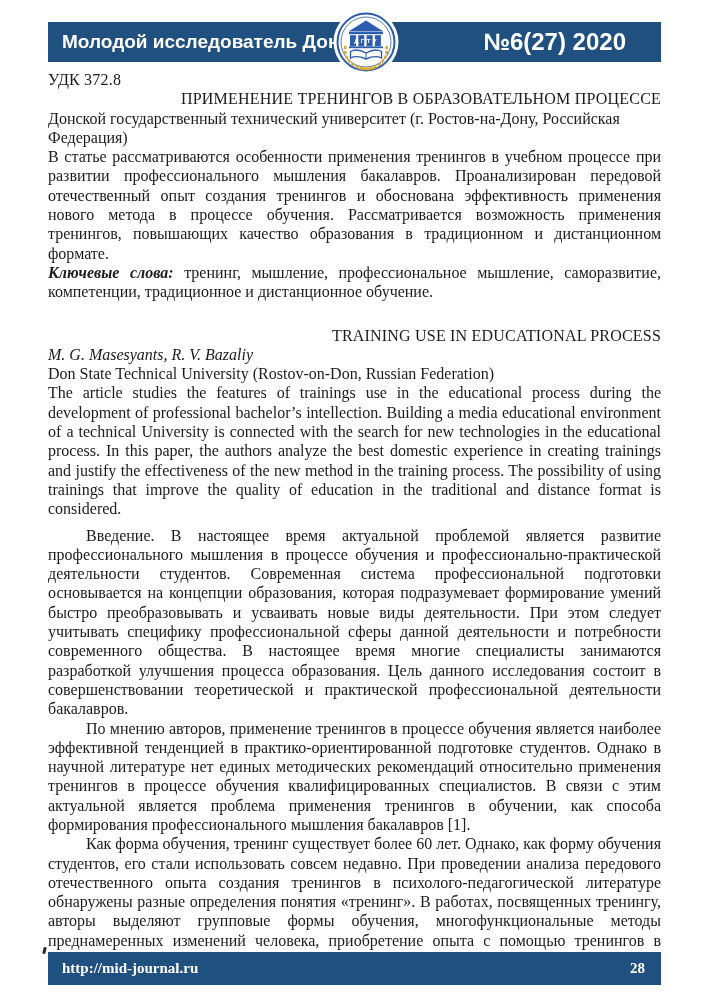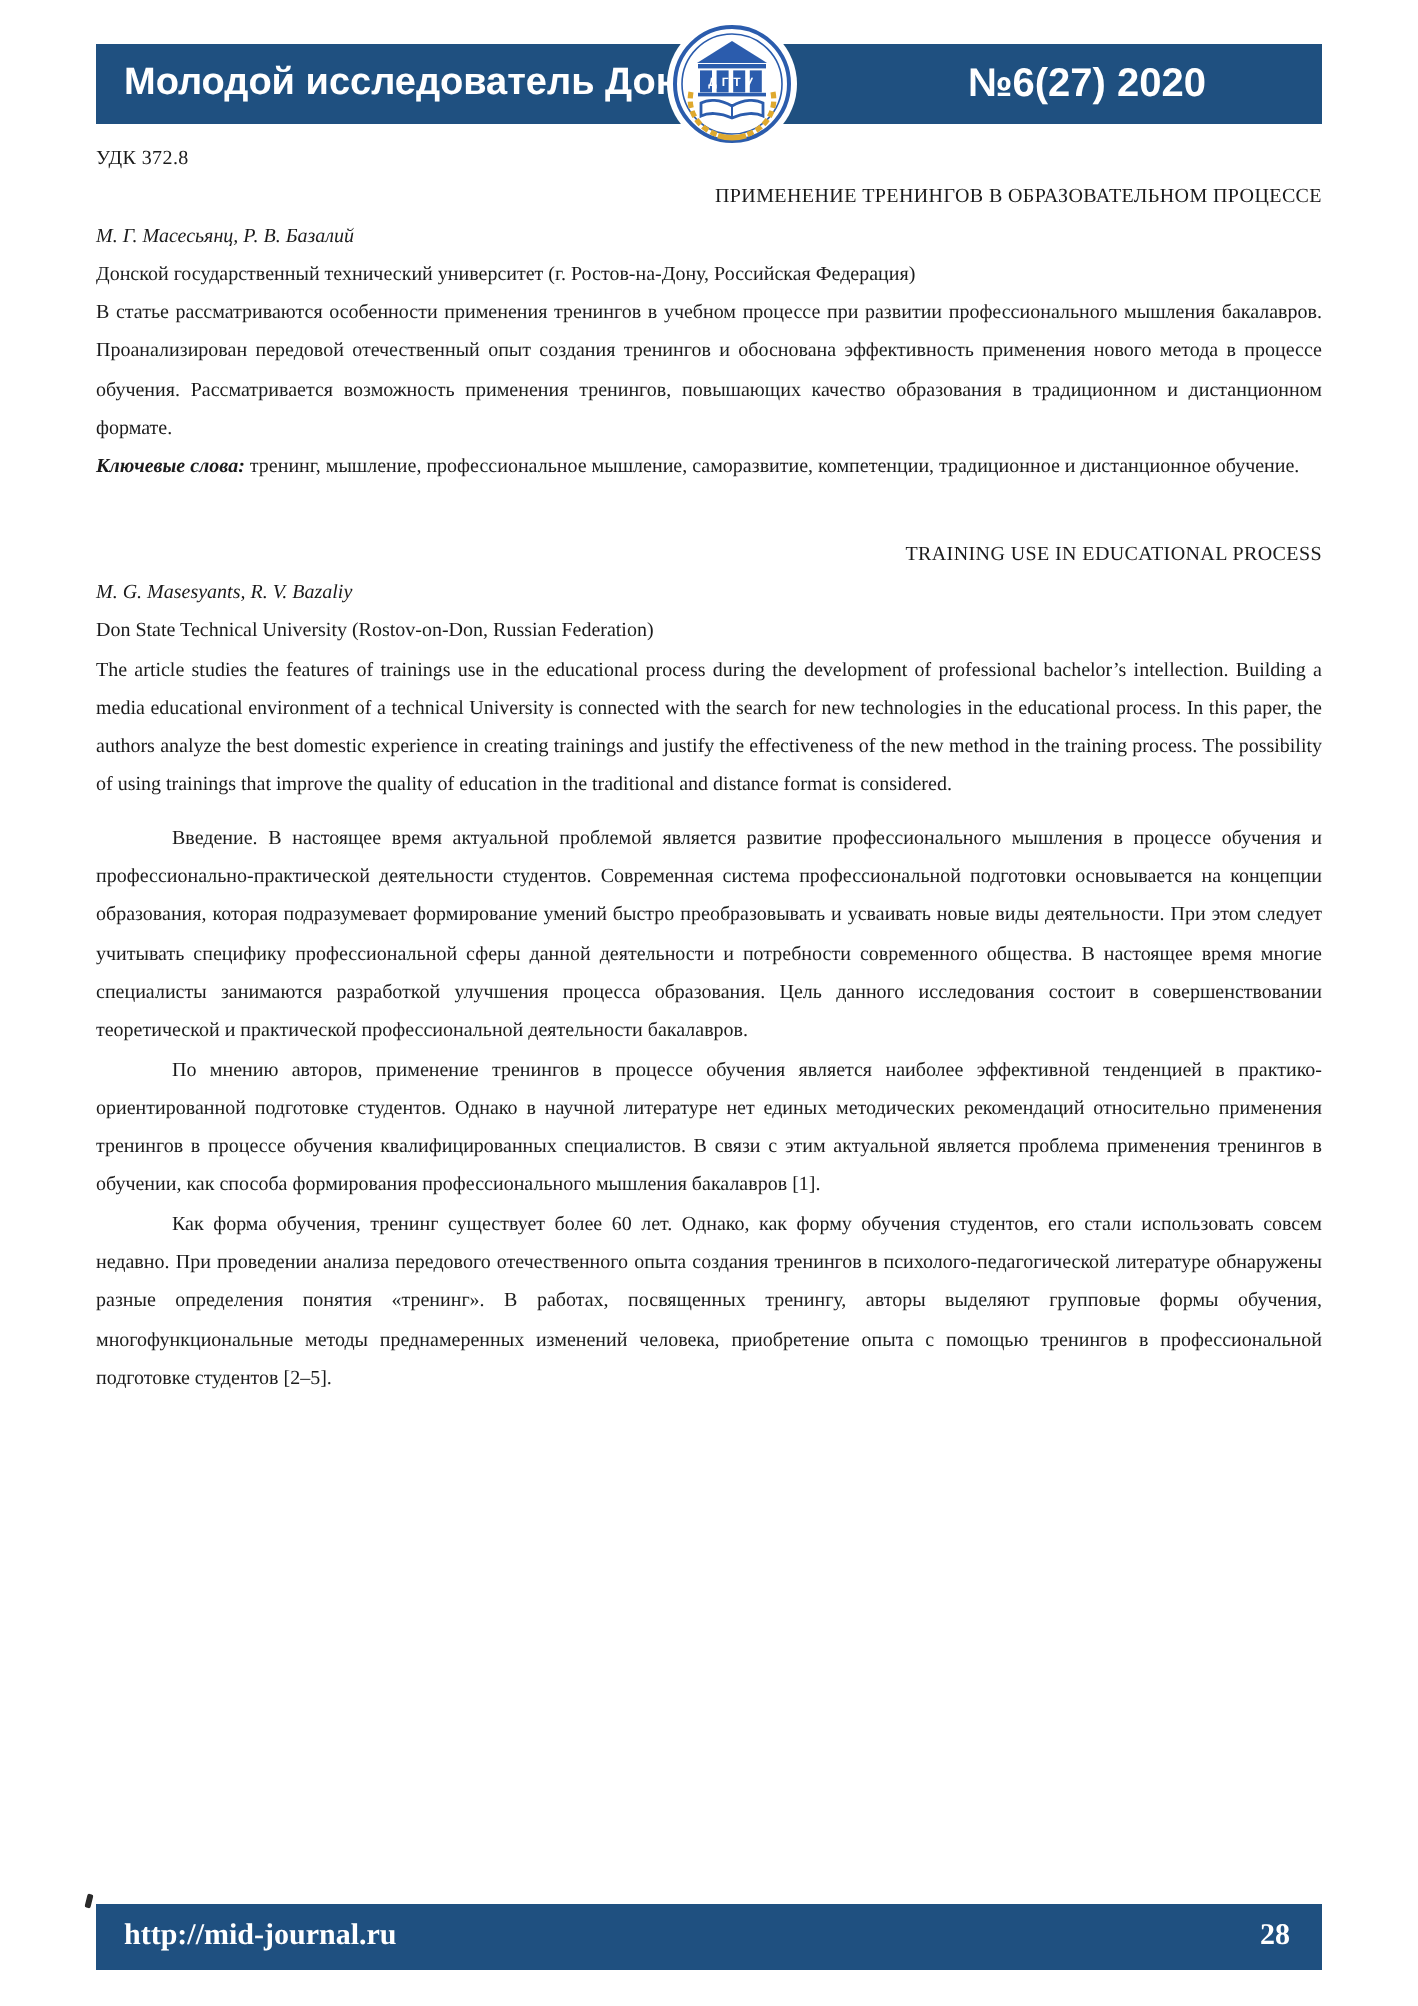--- a/index.html
+++ b/index.html
@@ -31,22 +31,22 @@
     font-family: "Liberation Sans", "DejaVu Sans", sans-serif;
     font-weight: 700;
     font-size: 19px;
     padding-left: 14px;
     white-space: nowrap;
   }
   .issue-number {
     color: #ffffff;
     font-family: "Liberation Sans", "DejaVu Sans", sans-serif;
     font-weight: 700;
-    font-size: 20px;
-    padding-right: 58px;
+    font-size: 24px;
+    padding-right: 35px;
     white-space: nowrap;
   }
   .logo-wrap {
     position: absolute;
     left: 333px;
     top: 9px;
     width: 66px;
     height: 66px;
     z-index: 3;
   }
@@ -54,21 +54,21 @@
   
   .content {
     position: absolute;
     left: 48px;
     right: 48px;
     top: 0;
     padding-top: 70px;
   }
   .content p, .content h1, .content h2, .content .udc {
     margin: 0;
-    font-size: 10px;
+    font-size: 16px;
     line-height: 19.3px;
     font-weight: normal;
   }
   .udc { letter-spacing: 0.2px; }
   .article-title {
     text-align: right;
     font-weight: 700;
     font-size: 15px;
     margin-top: 12px;
     letter-spacing: 0.2px;
@@ -160,21 +160,20 @@
       <path d="M12.5 37 C10.5 47 16.5 55.5 26 58.5" stroke="#dfa92e" stroke-width="2.6" fill="none" stroke-dasharray="3.2 1.6"></path>
       <path d="M53.5 37 C55.5 47 49.5 55.5 40 58.5" stroke="#dfa92e" stroke-width="2.6" fill="none" stroke-dasharray="3.2 1.6"></path>
       <path d="M26 58.8 Q33 61 40 58.8" stroke="#dfa92e" stroke-width="2.8" fill="none"></path>
     </svg>
   </div>
 
   <div class="content">
     <div class="udc">УДК 372.8</div>
 
     <h1 class="article-title">ПРИМЕНЕНИЕ ТРЕНИНГОВ В ОБРАЗОВАТЕЛЬНОМ ПРОЦЕССЕ</h1>
-    <p class="authors">М. Г. Масесьянц, Р. В. Базалий</p>
     <p class="affiliation">Донской государственный технический университет (г. Ростов-на-Дону, Российская Федерация)</p>
     <p class="abstract">В статье рассматриваются особенности применения тренингов в учебном процессе при развитии профессионального мышления бакалавров. Проанализирован передовой отечественный опыт создания тренингов и обоснована эффективность применения нового метода в процессе обучения. Рассматривается возможность применения тренингов, повышающих качество образования в традиционном и дистанционном формате.</p>
     <p class="keywords"><span class="kw-label">Ключевые слова:</span><span> тренинг, мышление, профессиональное мышление, саморазвитие, компетенции, традиционное и дистанционное обучение.</span></p>
 
     <h2 class="article-title en">TRAINING USE IN EDUCATIONAL PROCESS</h2>
     <p class="authors">M. G. Masesyants, R. V. Bazaliy</p>
     <p class="affiliation">Don State Technical University (Rostov-on-Don, Russian Federation)</p>
     <p class="abstract">The article studies the features of trainings use in the educational process during the development of professional bachelor’s intellection. Building a media educational environment of a technical University is connected with the search for new technologies in the educational process. In this paper, the authors analyze the best domestic experience in creating trainings and justify the effectiveness of the new method in the training process. The possibility of using trainings that improve the quality of education in the traditional and distance format is considered.</p>
 
     <p class="body-para first"><span class="lead">Введение.</span><span> В настоящее время актуальной проблемой является развитие профессионального мышления в процессе обучения и профессионально-практической деятельности студентов. Современная система профессиональной подготовки основывается на концепции образования, которая подразумевает формирование умений быстро преобразовывать и усваивать новые виды деятельности. При этом следует учитывать специфику профессиональной сферы данной деятельности и потребности современного общества. В настоящее время многие специалисты занимаются разработкой улучшения процесса образования. Цель данного исследования состоит в совершенствовании теоретической и практической профессиональной деятельности бакалавров.</span></p>

